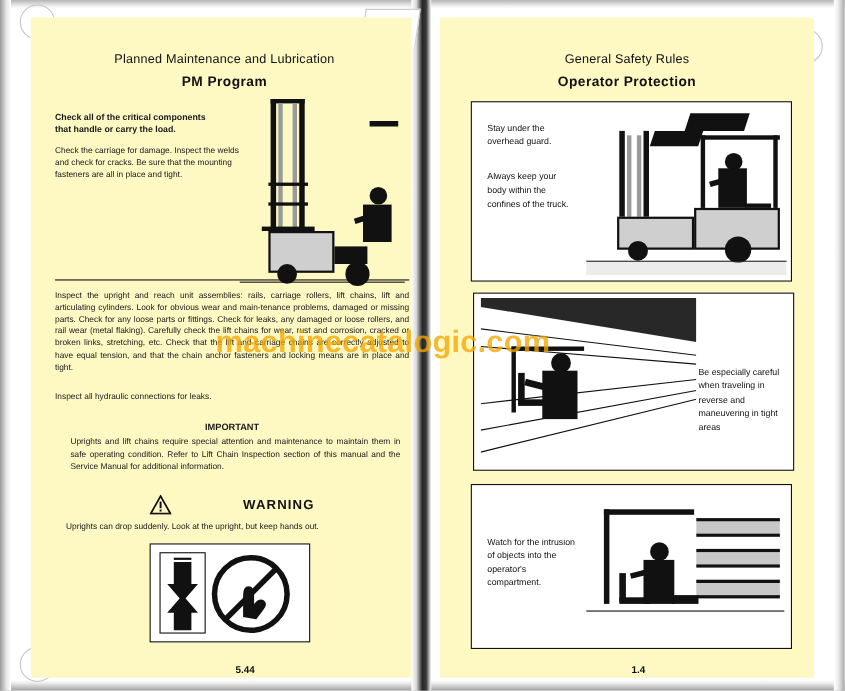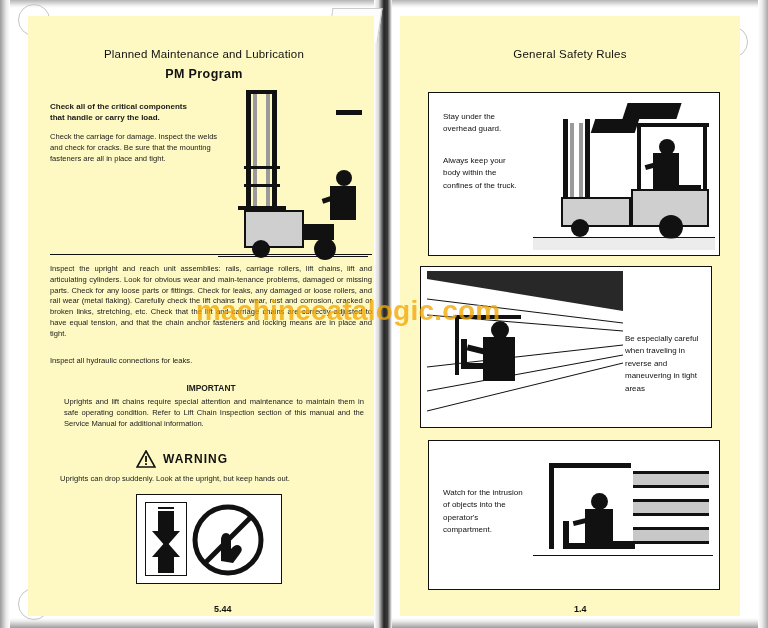--- a/index.html
+++ b/index.html
@@ -112,21 +112,21 @@
 
   .pagenum {
     position: absolute;
     font-size: 9px;
     font-weight: bold;
   }
 
   .warn-row {
     display: flex;
     align-items: center;
-    justify-content: flex-start;
+    justify-content: space-between;
     gap: 7px;
   }
   .warn-label {
     font-size: 12px;
     font-weight: bold;
     letter-spacing: 1px;
   }
 
   .rule {
     position: absolute;
@@ -241,20 +241,21 @@
         <path d="M34 62 L34 42 Q34 34 39 34 Q44 34 44 42 L44 50 Q49 44 53 47 Q57 50 52 56 L46 64 Z" fill="#111"></path>
       </svg>
     </div>
 
     <div class="pagenum" style="left:186px; top:588px;">5.44</div>
   </div>
 
   <div class="page page-right">
 
     <div class="hdr-line1" style="position:absolute; left:30px; top:32px; width:280px;">General Safety Rules</div>
+    <div class="hdr-line2" style="position:absolute; left:30px; top:48px; width:280px;">Operator  Protection</div>
 
     <div class="frame" style="left:28px; top:76px; width:292px; height:164px;">
       <div class="callout" style="left:14px; top:18px; width:78px;">Stay under the overhead guard.</div>
       <div class="callout" style="left:14px; top:62px; width:78px;">Always keep your body within the confines of the truck.</div>
 
       <div style="position:absolute; left:104px; top:8px; width:182px; height:152px;">
 
         <div class="black" style="left:92px; top:2px; width:54px; height:16px; transform: skewX(-18deg);"></div>
 
         <div class="black" style="left:30px; top:18px; width:5px; height:96px;"></div>
@@ -277,21 +278,21 @@
         <div class="ltgray" style="left:98px; top:88px; width:78px; height:38px; border:2px solid #111; box-sizing:border-box;"></div>
 
         <div class="black" style="left:38px; top:118px; width:18px; height:18px; border-radius:50%;"></div>
         <div class="black" style="left:126px; top:114px; width:24px; height:24px; border-radius:50%;"></div>
 
         <div class="black" style="left:0px; top:136px; width:182px; height:1px;"></div>
         <div class="floor-shade" style="left:0px; top:137px; width:182px; height:12px; opacity:.5;"></div>
       </div>
     </div>
 
-    <div class="frame" style="left:20px; top:250px; width:292px; height:162px;">
+    <div class="frame" style="left:30px; top:250px; width:292px; height:162px;">
       <div class="callout" style="left:204px; top:66px; width:76px;">Be especially careful when traveling in reverse and maneuvering in tight areas</div>
 
       <div style="position:absolute; left:6px; top:4px; width:196px; height:152px;">
 
         <svg width="196" height="152" viewBox="0 0 196 152" style="position:absolute; left:0; top:0;">
           <polygon points="0,0 196,0 196,40 0,8" fill="#111" opacity="0.9"></polygon>
           <line x1="0" y1="28" x2="196" y2="52" stroke="#111" stroke-width="1"></line>
           <line x1="0" y1="44" x2="196" y2="60" stroke="#111" stroke-width="1"></line>
           <line x1="0" y1="96" x2="196" y2="74" stroke="#111" stroke-width="1"></line>
           <line x1="0" y1="120" x2="196" y2="84" stroke="#111" stroke-width="1"></line>

